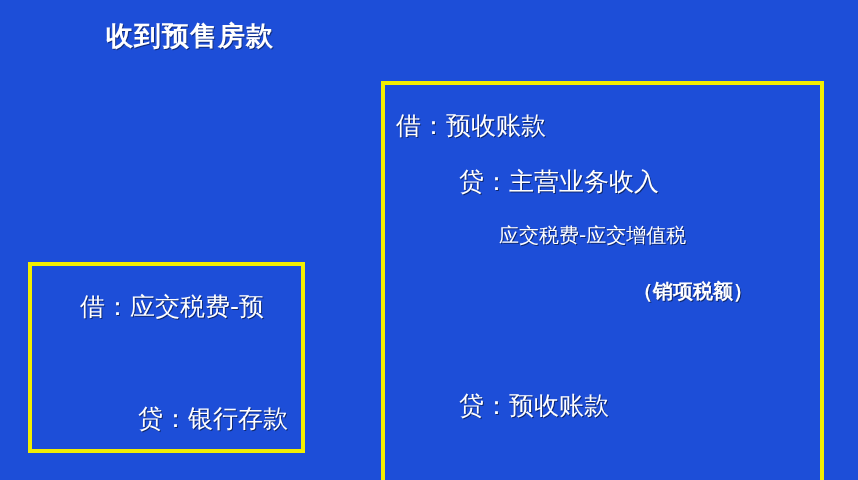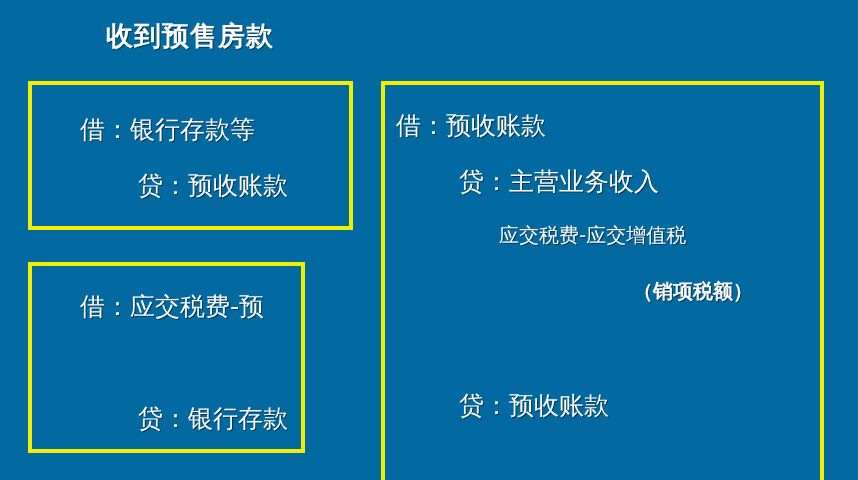--- a/index.html
+++ b/index.html
@@ -10,21 +10,21 @@
     width: 858px;
     height: 480px;
     background: #063837;
     font-family: "DejaVu Sans", "Liberation Sans", sans-serif;
     overflow: hidden;
     position: relative;
   }
   .slide {
     position: absolute;
     inset: 0;
-    background: #0369a1;
+    background: #1d4ed8;
   }
 
   
   .col-title {
     position: absolute;
     color: #ffffff;
     font-size: 27px;
     font-weight: 700;
     letter-spacing: 1px;
     white-space: nowrap;
@@ -74,24 +74,20 @@
   #r6 { left: 74px;  top: 308px; }
 </style>
 </head>
 <body>
 
 <div class="slide">
 
   <div class="col-title" id="title-left">收到预售房款</div>
 
 
-  <div class="entry-box" id="box-presale-receipt">
-    <div class="entry-line" id="l1a">借：银行存款等</div>
-    <div class="entry-line" id="l1b">贷：预收账款</div>
-  </div>
 
   <div class="entry-box" id="box-prepaid-vat">
     <div class="entry-line" id="l2a">借：应交税费-预</div>
     <div class="entry-line" id="l2c">贷：银行存款</div>
   </div>
 
   <div class="entry-box" id="box-revenue-carry">
     <div class="entry-line" id="r1">借：预收账款</div>
     <div class="entry-line" id="r2">贷：主营业务收入</div>
     <div class="entry-line small" id="r3">应交税费-应交增值税</div>

